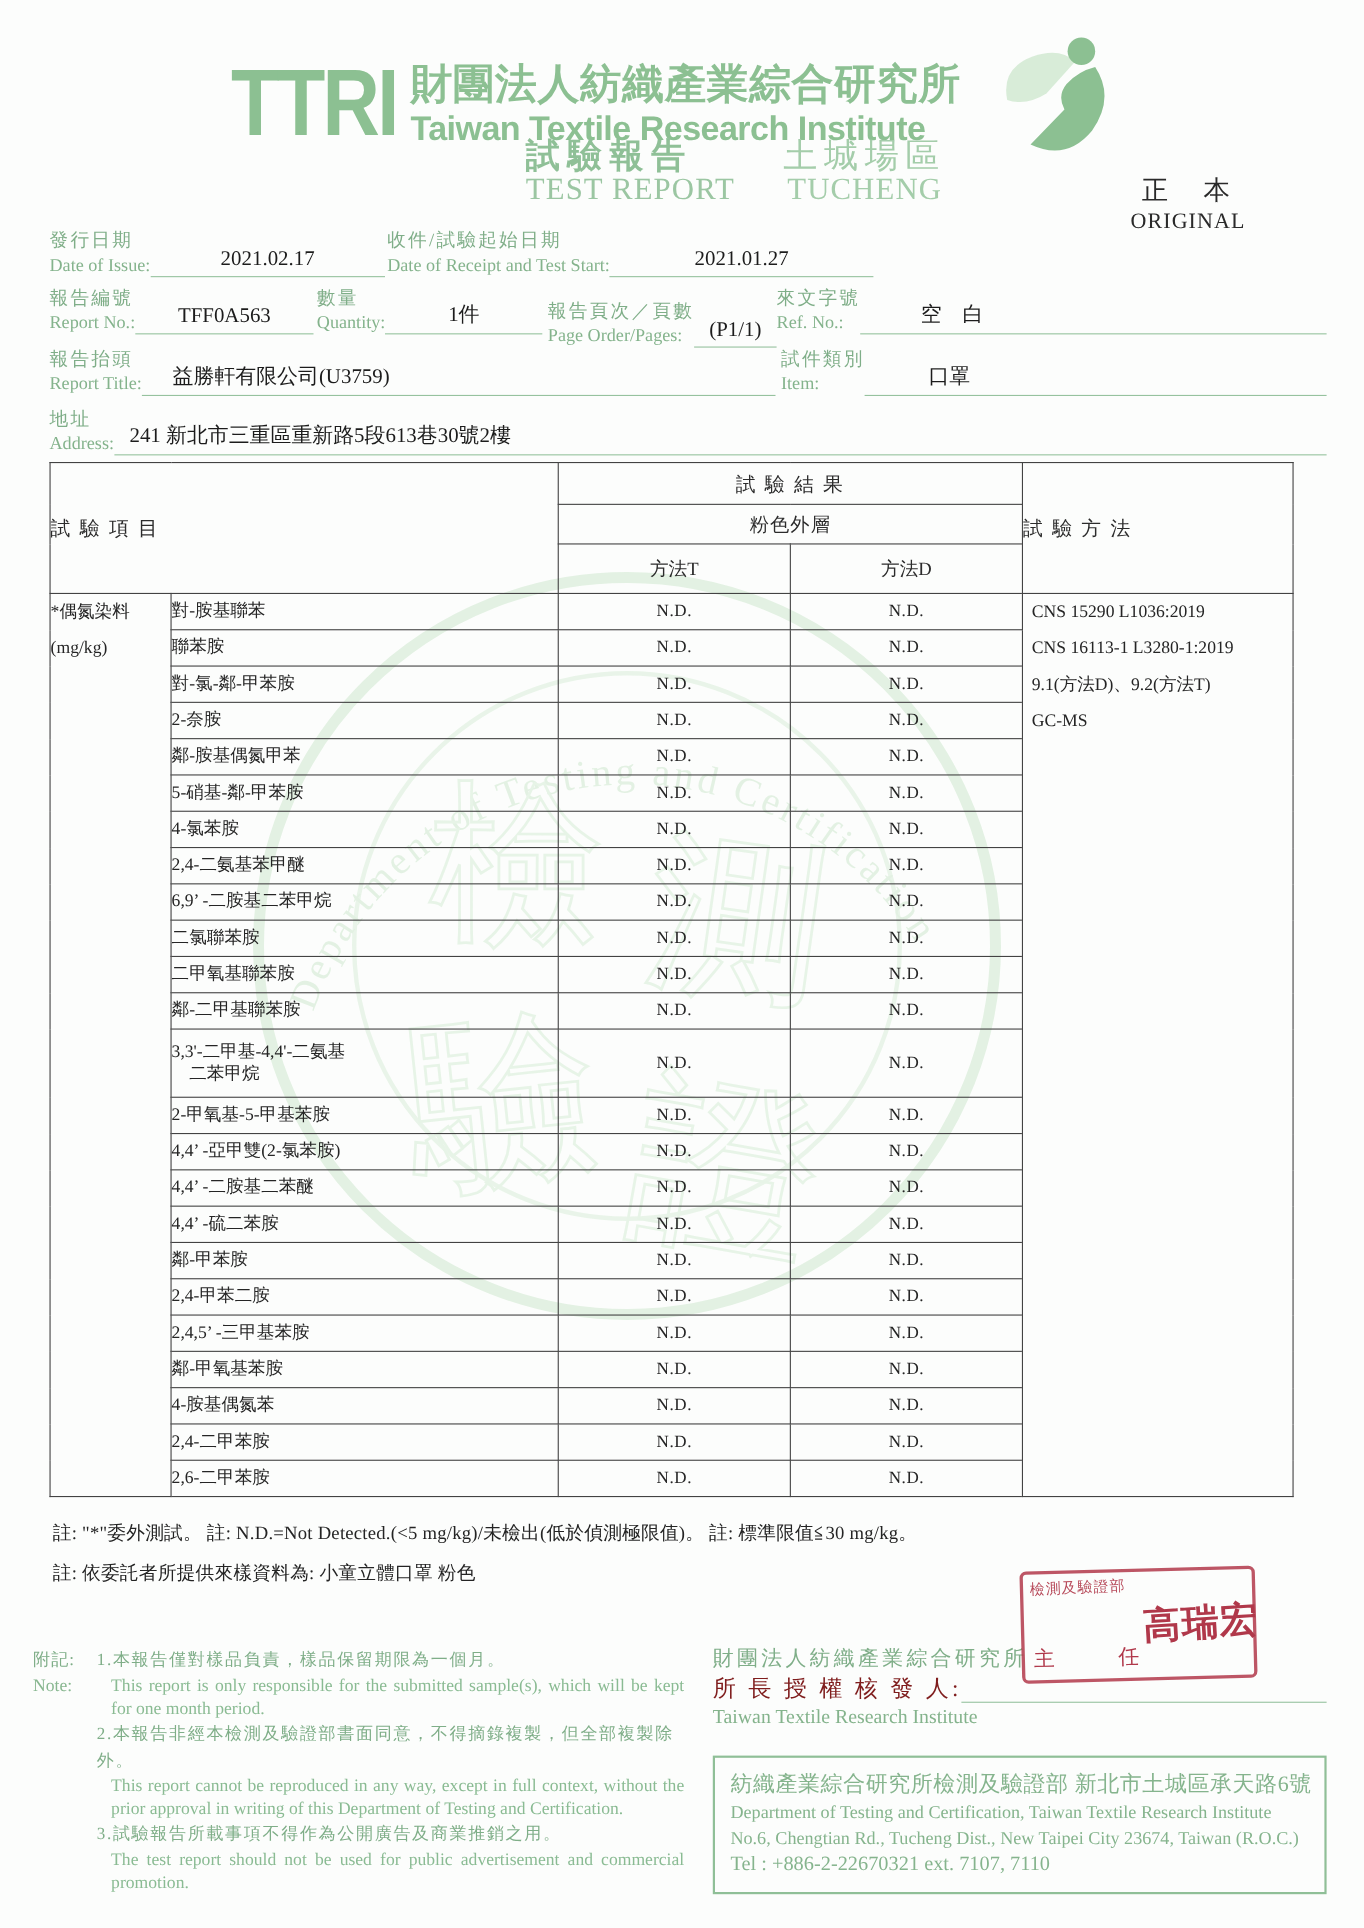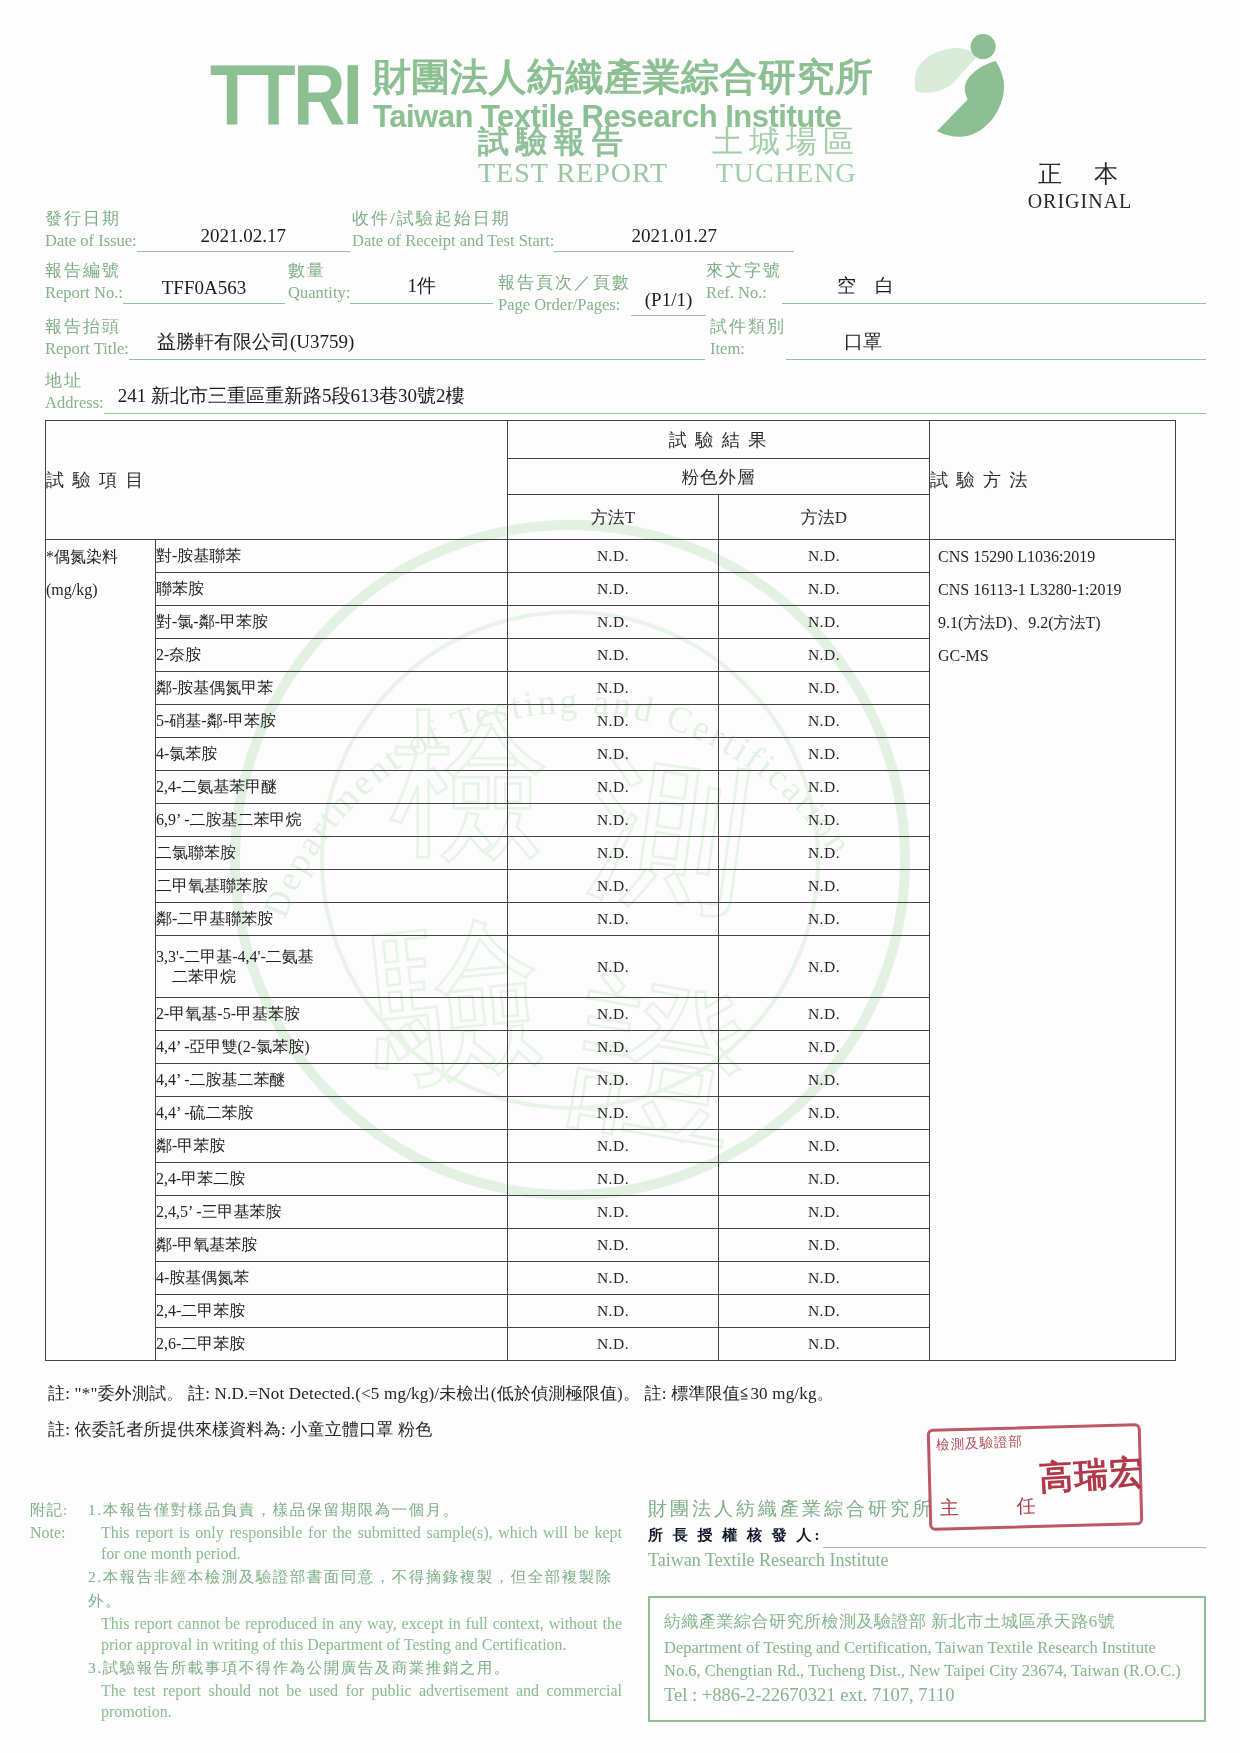--- a/index.html
+++ b/index.html
@@ -62,39 +62,39 @@
   .fn-gutter { position:absolute; left:30px; top:1498px; z-index:2; width:58px; }
   .fn-gutter .zh { font-size:15.5px; color:#7fae88; line-height:24px; letter-spacing:1px; }
   .fn-gutter .en { font-size:16px; color:#88b790; line-height:21px; }
   .fn-items { position:absolute; left:88px; top:1498px; width:534px; z-index:2; }
   .fn-zh { font-size:15.5px; color:#7fae88; line-height:24px; letter-spacing:1.5px; }
   .fn-en { font-size:16px; color:#8abb93; line-height:21px; text-align:justify; padding-left:13px; margin-bottom:1px; }
   
   .auth { position:absolute; left:648px; top:1496px; width:558px; z-index:2; }
   .auth .zh1 { font-size:19px; color:#7fae88; letter-spacing:3px; line-height:26px; }
   .auth .row2 { display:flex; align-items:flex-end; line-height:26px; }
-  .auth .zh2 { font-size:15px; color:#0f172a; letter-spacing:3px; white-space:nowrap;font-weight:bold; }
+  .auth .zh2 { font-size:21px; color:#7f1d1d; letter-spacing:3px; white-space:nowrap; }
   .auth .sig-line { flex:1; border-bottom:1.5px solid #96c29e; height:24px; }
   .auth .en { font-size:18px; color:#84b38c; line-height:24px; }
   
   .stamp {
     position:absolute; left:928px; top:1426px; width:214px; height:102px; z-index:3;
     border:3.5px solid rgba(177,56,74,.85); border-radius:6px; transform:rotate(-1.5deg);
     color:#b0384a; display:flex; padding:4px 6px; box-sizing:border-box; background:rgba(255,255,255,.0);
   }
   .stamp-left { flex:0 0 52%; display:flex; flex-direction:column; justify-content:space-between; }
   .stamp-small { font-size:13.5px; letter-spacing:1px; white-space:nowrap; transform:rotate(-1deg); opacity:.9; }
   .stamp-title { font-size:19px; display:flex; justify-content:space-between; padding:0 4px 2px 2px; }
   .stamp-name { flex:1; display:flex; align-items:center; justify-content:center; font-size:34px; font-weight:bold; letter-spacing:1px; transform:rotate(-2deg); white-space:nowrap; }
   
   .contact {
     position:absolute; left:648px; top:1596px; width:558px; z-index:2; box-sizing:border-box;
     border:2.5px solid #8fbf97; padding:10px 14px 12px 14px; color:#85b48d;
   }
-  .contact .zh { font-size:17px; line-height:28px; letter-spacing:.5px; white-space:nowrap; }
+  .contact .zh { font-size:20px; line-height:28px; letter-spacing:.5px; white-space:nowrap; }
   .contact .en { font-size:16.5px; line-height:23px; white-space:nowrap; }
   .contact .tel { font-size:18.5px; line-height:26px; white-space:nowrap; }
 </style>
 </head>
 <body>
 
 <div class="page">
 
   <svg class="watermark" width="900" height="900" viewBox="0 0 900 900">
     <circle cx="450" cy="440" r="335" fill="none" stroke="#cfe8cf" stroke-width="10"></circle>

